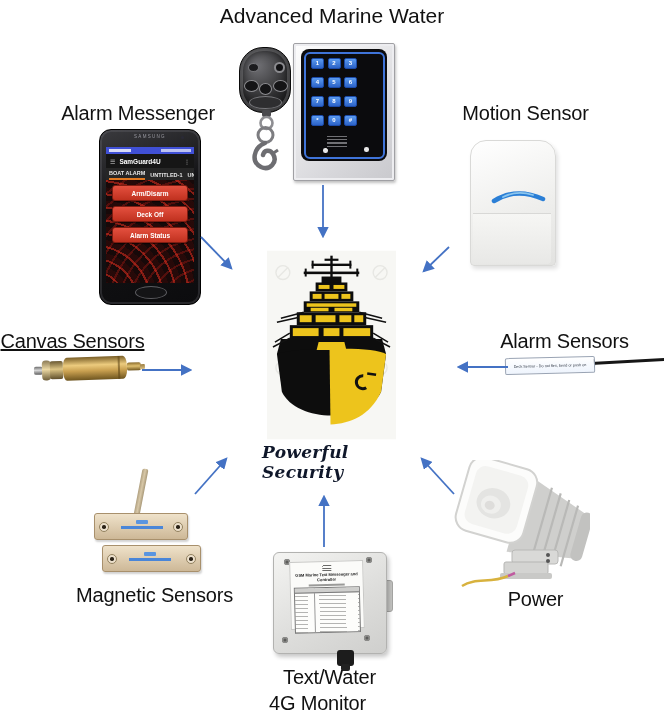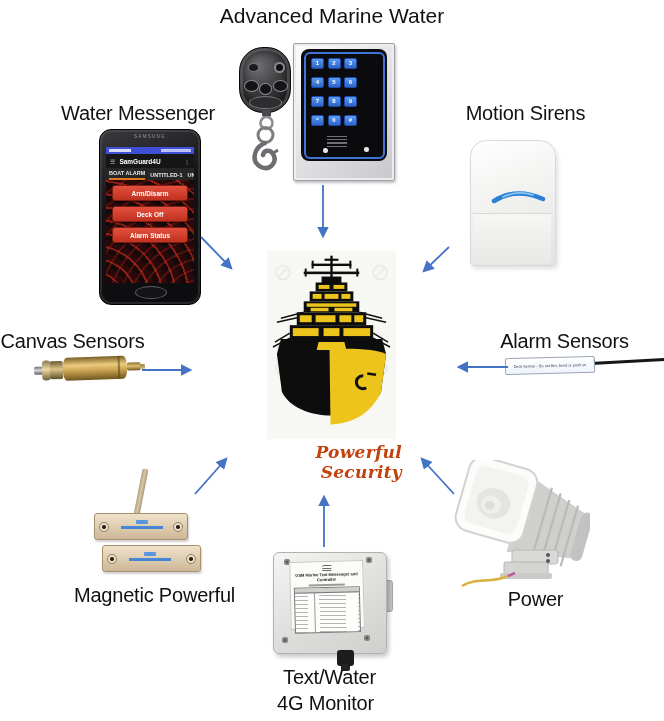--- a/index.html
+++ b/index.html
@@ -126,22 +126,22 @@
   .mon-web{width:36px;height:2px;background:#9a9a98;margin:1.5px auto;}
   .mon-table{margin-top:1.5px;height:44px;border:0.8px solid #777;position:relative;
        background:repeating-linear-gradient(#fdfdfb 0 3.3px,#b4b4b2 3.3px 4px);}
   .mon-table::before{content:"";position:absolute;left:30%;top:0;bottom:0;width:0.8px;background:#999;}
   .mon-table::after{content:"";position:absolute;left:0;top:0;right:0;height:4px;background:#cfcfcd;border-bottom:.8px solid #777;}
   .mon-fin{left:385px;top:580px;width:6px;height:30px;background:#c4c4c2;border:1px solid #a5a5a3;border-radius:0 3px 3px 0;}
   .mon-gland{left:337px;top:650px;width:17px;height:16px;background:#1c1c1c;border-radius:3px;}
   .mon-gland2{left:341px;top:664px;width:9px;height:7px;background:#222;border-radius:2px;}
 
   
-  .caption{left:262px;top:442px;width:140px;text-align:right;font-size:17px;font-weight:bold;font-style:italic;
-       color:#c2410c;font-family:"DejaVu Serif",serif;letter-spacing:.3px;}
+  .caption{left:262px;top:442px;width:140px;text-align:left;font-size:17px;font-weight:bold;font-style:italic;
+       color:#0f172a;font-family:"DejaVu Serif",serif;letter-spacing:.3px;}
 </style>
 </head>
 <body>
 
 <svg id="arrows" viewBox="0 0 664 721">
   <defs>
     <marker id="ah" viewBox="0 0 10 10" refX="8" refY="5" markerWidth="6.5" markerHeight="6.5" orient="auto">
       <path d="M0,0 L10,5 L0,10 z" fill="#4472C4"></path>
     </marker>
   </defs>
@@ -189,21 +189,21 @@
     <div class="key">9</div>
     <div class="key">*</div>
     <div class="key">0</div>
     <div class="key">#</div>
   </div>
   <div class="keypad-dot" style="left:29px;top:104px;"></div>
   <div class="keypad-dot" style="left:70px;top:103px;"></div>
   <div class="keypad-logo"></div>
 </div>
 
-<div class="lbl" style="left:58px;top:102px;width:160px;">Water Messenger</div>
+<div class="lbl" style="left:58px;top:102px;width:160px;">Alarm Messenger</div>
 <div class="abs phone">
   <div class="phone-brand">SAMSUNG</div>
   <div class="camera-dot"></div>
   <div class="screen">
     <div class="statusbar">
         <i></i>
         <em></em>
       </div>
     <div class="appbar">
       <span class="mi">☰</span>
@@ -217,21 +217,21 @@
     </div>
     <div class="phone-content">
       <div class="app-btn">Arm/Disarm</div>
       <div class="app-btn">Deck Off</div>
       <div class="app-btn">Alarm Status</div>
     </div>
   </div>
   <div class="homebtn"></div>
 </div>
 
-<div class="lbl" style="left:448px;top:102px;width:155px;">Motion Sirens</div>
+<div class="lbl" style="left:448px;top:102px;width:155px;">Motion Sensor</div>
 <div class="abs pir">
   <svg width="84" height="70" viewBox="0 0 84 70" style="position:absolute;left:0;top:0;">
     <path d="M23,60 Q45,46 72,58" fill="none" stroke="#2b7fd6" stroke-width="4.5" stroke-linecap="round"></path>
     <path d="M32,56 Q46,49 62,54" fill="none" stroke="#8cc6ee" stroke-width="1.8" stroke-linecap="round"></path>
   </svg>
   <div class="pir-lower"></div>
 </div>
 
 <svg class="abs" style="left:267px;top:250px;" width="129" height="190" viewBox="0 0 130 190">
   <rect width="130" height="190" fill="#f7f7f4"></rect>
@@ -286,21 +286,21 @@
     <polygon points="52,92 78,92 80,100 50,100"></polygon>
     <path d="M63,99 C92,98 112,100 120,104 L115,142 C104,166 84,174 64,175 L63,99 Z"></path>
   </g>
   <g fill="none" stroke="#111">
     <path d="M97,126 a6.5,6.5 0 1 0 3,12" stroke-width="3"></path>
     <rect x="101" y="123" width="9" height="2.5" fill="#111" stroke="none" transform="rotate(8 105 124)"></rect>
   </g>
 </svg>
 <div class="abs caption">Powerful Security</div>
 
-<div class="lbl" style="left:0px;top:330px;width:145px;">Canvas Sensors</div>
+<div class="lbl" style="left:0px;top:330px;width:145px;text-decoration:underline;">Canvas Sensors</div>
 <div class="abs canvas-sensor">
   <div class="cs-tip-l"></div>
   <div class="cs-flange"></div>
   <div class="cs-nut"></div>
   <div class="cs-body"></div>
   <div class="cs-pin"></div>
   <div class="cs-pin2"></div>
 </div>
 
 <div class="lbl" style="left:497px;top:330px;width:135px;">Alarm Sensors</div>
@@ -320,21 +320,21 @@
     </div>
 </div>
 <div class="mag-bar mag2">
   <div class="mag-screw" style="left:4px;"></div>
   <div class="mag-screw" style="right:4px;"></div>
   <div class="mag-logo">
       <i></i>
       <i></i>
     </div>
 </div>
-<div class="lbl" style="left:57px;top:584px;width:195px;">Magnetic Powerful</div>
+<div class="lbl" style="left:57px;top:584px;width:195px;">Magnetic Sensors</div>
 
 <svg class="abs" style="left:450px;top:460px;" width="140" height="130" viewBox="0 0 140 130">
   <g transform="translate(10,2) rotate(16 40 40)">
     <polygon points="60,6 126,28 126,74 60,86" fill="#cfcfcd"></polygon>
     <path d="M86,12 L86,82 M96,15 L96,83 M106,19 L106,84 M116,22 L116,85" stroke="#b9b9b7" stroke-width="2.2"></path>
     <rect x="122" y="26" width="12" height="50" rx="6" fill="#c2c2c0"></rect>
     <rect x="1" y="1" width="70" height="76" rx="14" fill="#fcfcfb" stroke="#d2d2d0" stroke-width="2"></rect>
     <rect x="9" y="9" width="54" height="60" rx="10" fill="#f3f3f1"></rect>
     <ellipse cx="34" cy="43" rx="17" ry="15" fill="#e4e4e2"></ellipse>
     <ellipse cx="32" cy="45" rx="10" ry="9" fill="#efefed"></ellipse>
@@ -361,13 +361,13 @@
   <div class="mon-plate">
     <div class="mon-logo"></div>
     <div class="mon-title">GSM Marine Text Messenger and Controller</div>
     <div class="mon-web"></div>
     <div class="mon-table"></div>
   </div>
 </div>
 <div class="abs mon-gland"></div>
 <div class="abs mon-gland2"></div>
 <div class="lbl" style="left:252px;top:666px;width:155px;">Text/Water</div>
-<div class="lbl" style="left:248px;top:692px;width:155px;">4G Monitor</div>
+<div class="lbl" style="left:240px;top:692px;width:155px;">4G Monitor</div>
 
 </body></html>

